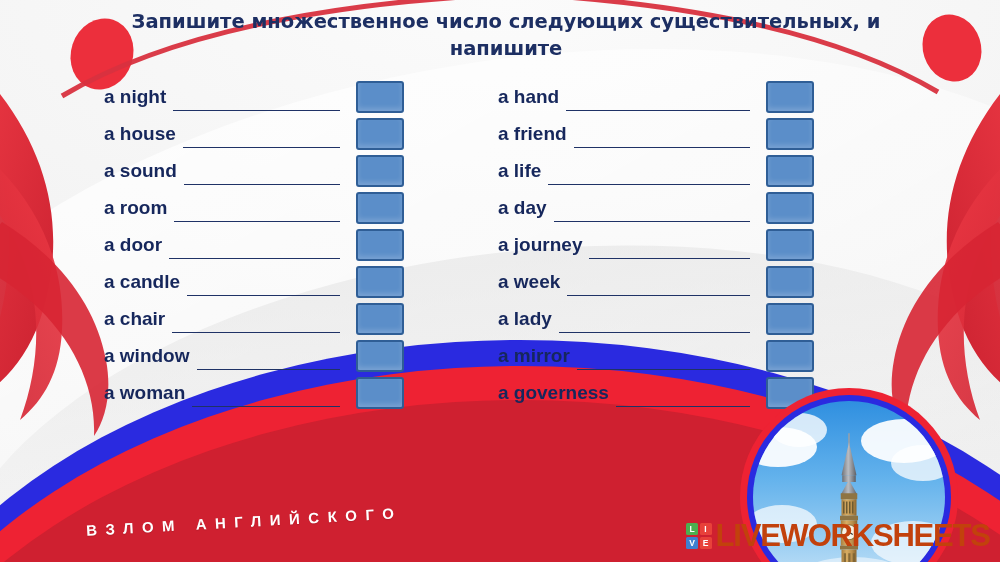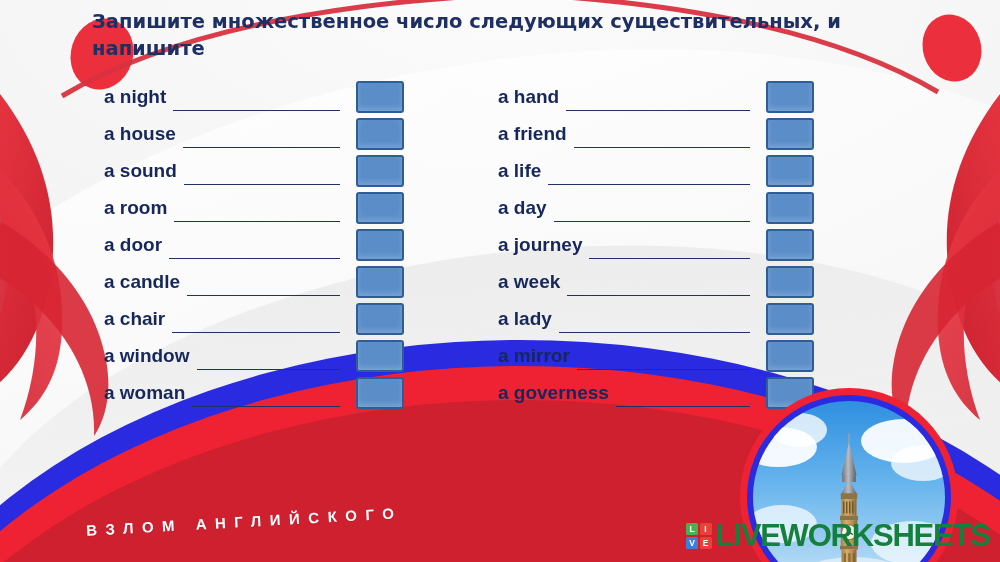--- a/index.html
+++ b/index.html
@@ -54,21 +54,21 @@
     transform:rotate(-3.2deg);
     color:#ffffff;
     font-size:15px;font-weight:700;letter-spacing:8.5px;
     text-transform:uppercase;
     white-space:nowrap;
     text-shadow:0 1px 1px rgba(0,0,0,.12);
   }
   
   .title{
     position:absolute;left:92px;top:8px;width:828px;
-    text-align:left;
+    text-align:center;
     color:#1d2f63;
     font-size:19.5px;line-height:27px;font-weight:600;
     font-family:"DejaVu Sans","Liberation Sans",sans-serif;
   }
   .title .l2{display:block;}
   
   .col{position:absolute;top:78px;}
   .col-left{left:104px;width:300px;}
   .col-right{left:498px;width:316px;}
   .row{
@@ -130,21 +130,21 @@
     display:grid;grid-template-columns:12px 12px;grid-template-rows:12px 12px;
     gap:1.5px;
   }
   .lw-tile{
     display:flex;align-items:center;justify-content:center;
     font-size:8.5px;font-weight:700;color:#fff;border-radius:1.5px;
     font-family:"Liberation Sans",sans-serif;
     line-height:1;
   }
   .lw-text{
-    color:#15803d;
+    color:#c2410c;
     font-size:31px;font-weight:700;letter-spacing:-1.2px;
     font-family:"Liberation Sans",sans-serif;
   }
 </style>
 </head>
 <body>
 
 <div id="sheet">
 
   <div class="bg-base"></div>

